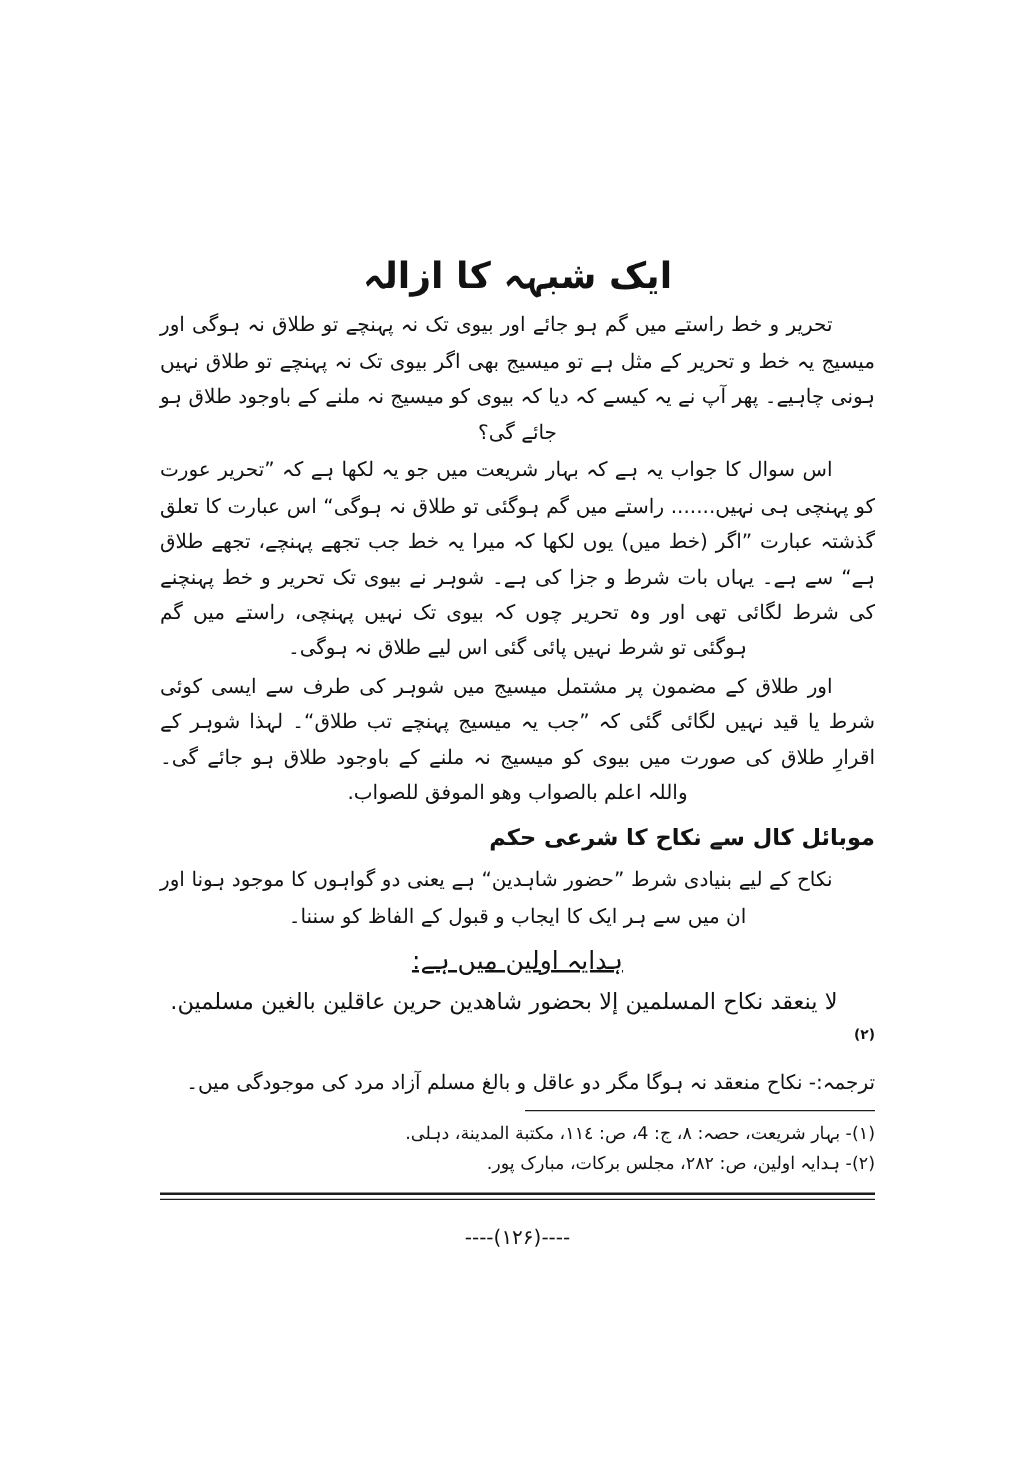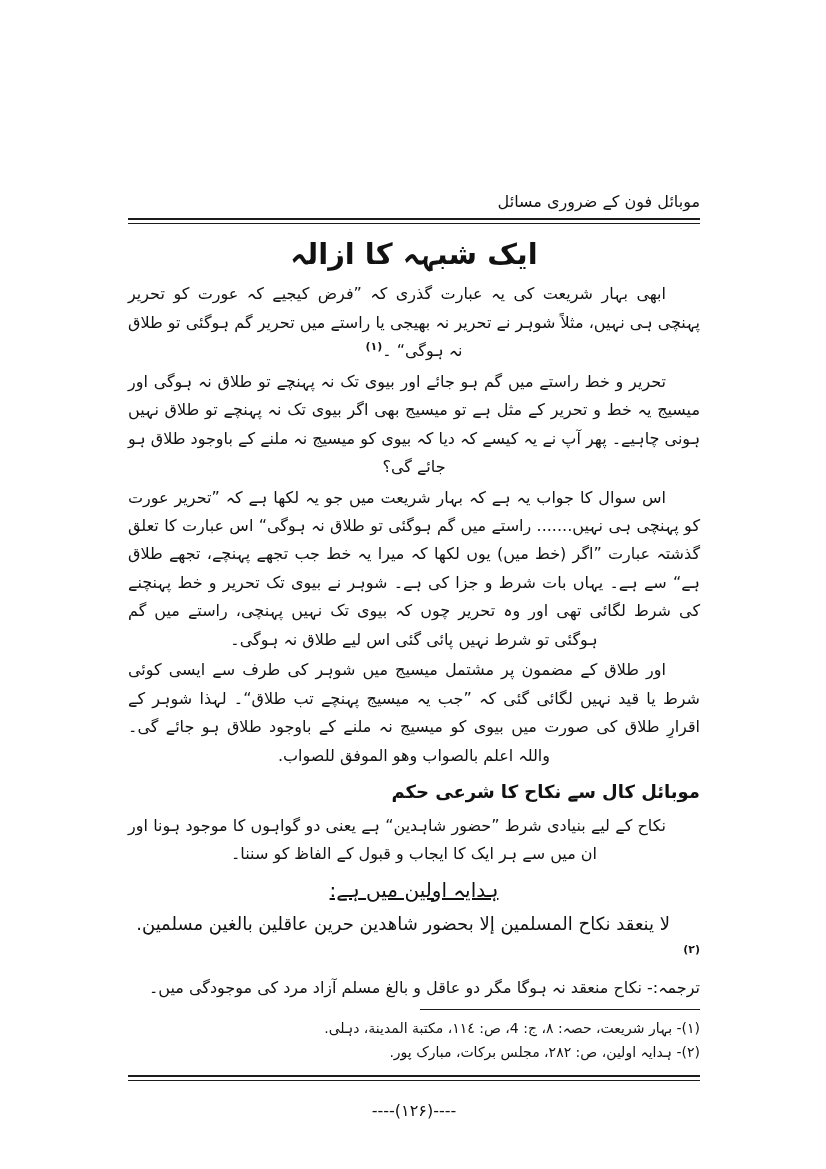--- a/index.html
+++ b/index.html
@@ -106,30 +106,25 @@
     font-size: 16px;
     letter-spacing: 1px;
     margin-top: 20px;
   }
 </style>
 </head>
 <body>
 
 <div class="page">
 
-  <header>
-    <div class="running-head">موبائل فون کے ضروری مسائل</div>
-    <div class="double-rule"></div>
-  </header>
 
   <main>
 
     <h1 class="section-heading">ایک شبہہ کا ازالہ</h1>
 
-    <p class="body-para"><span>ابھی بہار شریعت کی یہ عبارت گذری کہ ”فرض کیجیے کہ عورت کو تحریر پہنچی ہی نہیں، مثلاً شوہر نے تحریر نہ بھیجی یا راستے میں تحریر گم ہوگئی تو طلاق نہ ہوگی“ ۔</span><sup class="fn-marker">(۱)</sup></p>
 
     <p class="body-para">تحریر و خط راستے میں گم ہو جائے اور بیوی تک نہ پہنچے تو طلاق نہ ہوگی اور میسیج یہ خط و تحریر کے مثل ہے تو میسیج بھی اگر بیوی تک نہ پہنچے تو طلاق نہیں ہونی چاہیے۔ پھر آپ نے یہ کیسے کہ دیا کہ بیوی کو میسیج نہ ملنے کے باوجود طلاق ہو جائے گی؟</p>
 
     <p class="body-para">اس سوال کا جواب یہ ہے کہ بہار شریعت میں جو یہ لکھا ہے کہ ”تحریر عورت کو پہنچی ہی نہیں....... راستے میں گم ہوگئی تو طلاق نہ ہوگی“ اس عبارت کا تعلق گذشتہ عبارت ”اگر (خط میں) یوں لکھا کہ میرا یہ خط جب تجھے پہنچے، تجھے طلاق ہے“ سے ہے۔ یہاں بات شرط و جزا کی ہے۔ شوہر نے بیوی تک تحریر و خط پہنچنے کی شرط لگائی تھی اور وہ تحریر چوں کہ بیوی تک نہیں پہنچی، راستے میں گم ہوگئی تو شرط نہیں پائی گئی اس لیے طلاق نہ ہوگی۔</p>
 
     <p class="body-para">اور طلاق کے مضمون پر مشتمل میسیج میں شوہر کی طرف سے ایسی کوئی شرط یا قید نہیں لگائی گئی کہ ”جب یہ میسیج پہنچے تب طلاق“۔ لہذا شوہر کے اقرارِ طلاق کی صورت میں بیوی کو میسیج نہ ملنے کے باوجود طلاق ہو جائے گی۔ واللہ اعلم بالصواب وھو الموفق للصواب.</p>
 
     <h2 class="section-heading">موبائل کال سے نکاح کا شرعی حکم</h2>
 
     <p class="body-para">نکاح کے لیے بنیادی شرط ”حضور شاہدین“ ہے یعنی دو گواہوں کا موجود ہونا اور ان میں سے ہر ایک کا ایجاب و قبول کے الفاظ کو سننا۔</p>

